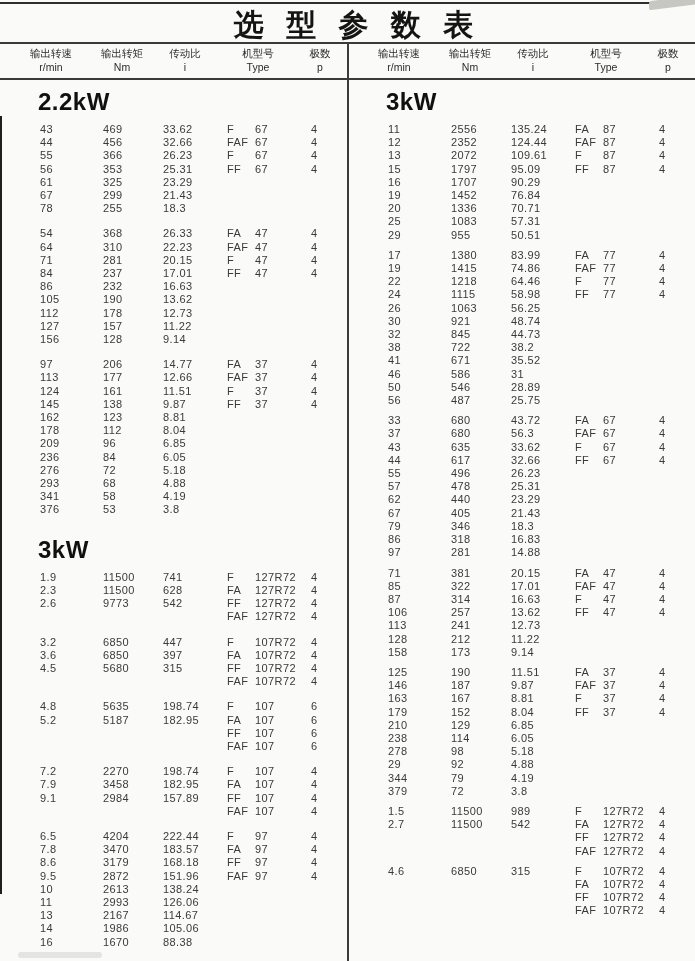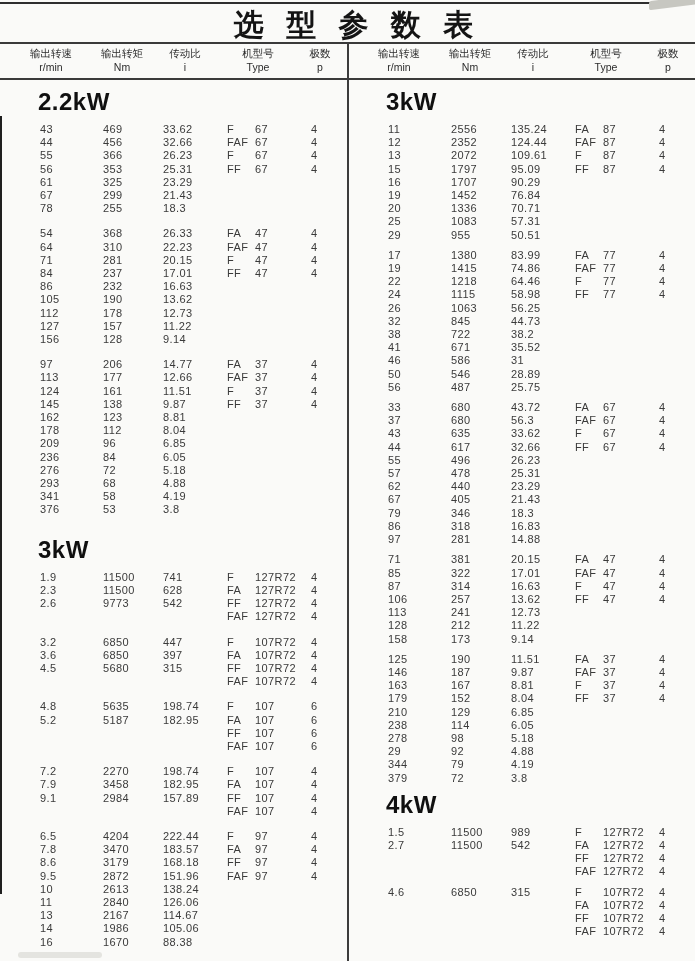--- a/index.html
+++ b/index.html
@@ -433,21 +433,21 @@
         </div>
         <div class="row">
           <span class="c">10</span>
           <span class="c">2613</span>
           <span class="c">138.24</span>
           <span class="c type"></span>
           <span class="c poles"></span>
         </div>
         <div class="row">
           <span class="c">11</span>
-          <span class="c">2840</span>
+          <span class="c">2993</span>
           <span class="c">126.06</span>
           <span class="c type"></span>
           <span class="c poles"></span>
         </div>
         <div class="row">
           <span class="c">13</span>
           <span class="c">2167</span>
           <span class="c">114.67</span>
           <span class="c type"></span>
           <span class="c poles"></span>
@@ -590,20 +590,27 @@
           <span class="c poles">4</span>
         </div>
         <div class="row">
           <span class="c">26</span>
           <span class="c">1063</span>
           <span class="c">56.25</span>
           <span class="c type"></span>
           <span class="c poles"></span>
         </div>
         <div class="row">
+          <span class="c">30</span>
+          <span class="c">921</span>
+          <span class="c">48.74</span>
+          <span class="c type"></span>
+          <span class="c poles"></span>
+        </div>
+        <div class="row">
           <span class="c">32</span>
           <span class="c">845</span>
           <span class="c">44.73</span>
           <span class="c type"></span>
           <span class="c poles"></span>
         </div>
         <div class="row">
           <span class="c">38</span>
           <span class="c">722</span>
           <span class="c">38.2</span>
@@ -834,21 +841,20 @@
           <span class="c poles"></span>
         </div>
         <div class="row">
           <span class="c">379</span>
           <span class="c">72</span>
           <span class="c">3.8</span>
           <span class="c type"></span>
           <span class="c poles"></span>
         </div>
       </div>
-      <div class="kw">4kW</div>
       <div class="group">
         <div class="row">
           <span class="c">1.5</span>
           <span class="c">11500</span>
           <span class="c">989</span>
           <span class="c type"><span class="tp">F</span><span>127R72</span></span>
           <span class="c poles">4</span>
         </div>
         <div class="row">
           <span class="c">2.7</span>

